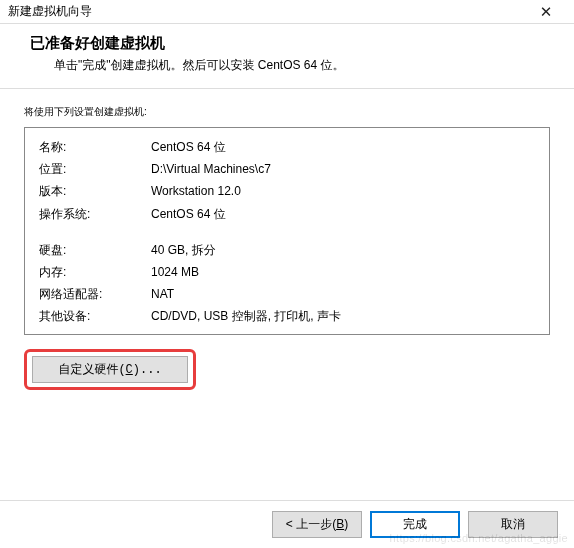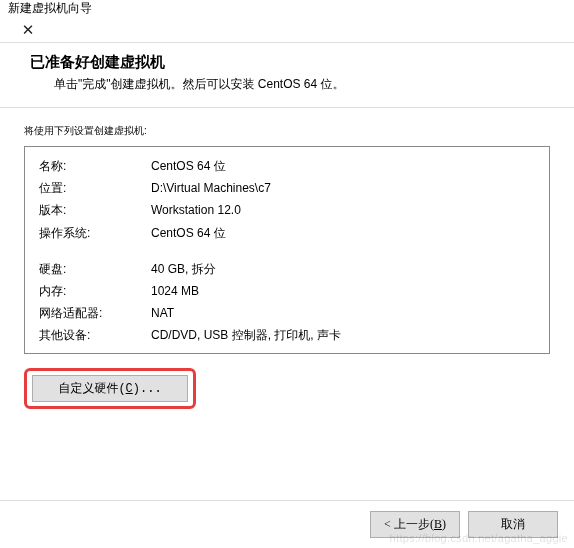--- a/index.html
+++ b/index.html
@@ -6,27 +6,26 @@
     body {
       font-family: "Microsoft YaHei", "Segoe UI", Tahoma, sans-serif;
       font-size: 12px;
       background: #fff;
       width: 574px;
       height: 548px;
       overflow: hidden;
       position: relative;
     }
     .titlebar {
-      height: 43px;
+      height: 24px;
       display: flex;
-      align-items: flex-start;
+      align-items: center;
       padding: 0 8px;
       border-bottom: 1px solid #ddd;
       justify-content: space-between;
-      flex-direction: column;
     }
     .titlebar-text { font-size: 12px; color: #000; }
     .close-btn {
       width: 40px; height: 28px;
       display: flex; align-items: center; justify-content: center;
       font-size: 15px; color: #222; cursor: pointer;
       font-family: Arial, sans-serif;
     }
     .header-block {
       padding: 10px 16px 14px 16px;
@@ -80,21 +79,21 @@
       position: absolute;
       bottom: 0; left: 0; right: 0;
       border-top: 1px solid #ddd;
       padding: 10px 16px;
       display: flex;
       justify-content: flex-end;
       gap: 8px;
       background: #fff;
     }
     .footer .btn {
-      font-family: Liberation Serif, serif;
+      font-family: Liberation Sans, sans-serif;
       font-size: 12px;
       background: #e1e1e1;
       border: 1px solid #adadad;
       padding: 4px 0;
       min-width: 90px;
       cursor: pointer;
     }
     .footer .btn.primary {
       background: #fff;
       border: 2px solid #0078d7;
@@ -171,16 +170,17 @@
         <span>自定义硬件(</span><span class="underline-char">C</span><span>)...</span>
       </button>
     </span>
   </div>
 </div>
 
 <div class="footer">
   <button class="btn">
     <span>&lt; 上一步(</span><span class="underline-char">B</span><span>)</span>
   </button>
+  <button class="btn primary">完成</button>
   <button class="btn">取消</button>
 </div>
 
 <div class="watermark">https://blog.csdn.net/agatha_aggie</div>
 
 </body></html>

